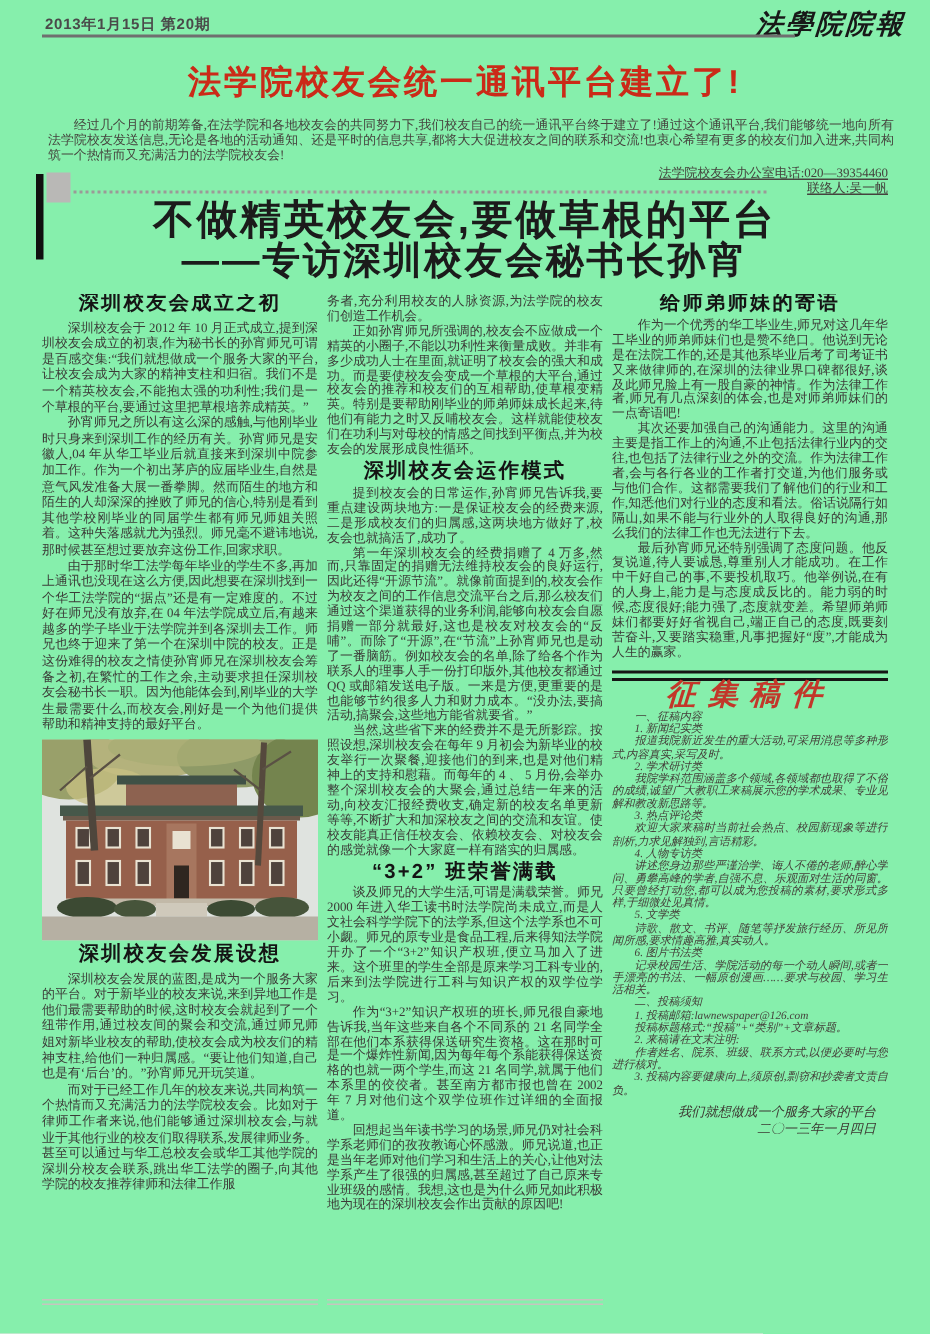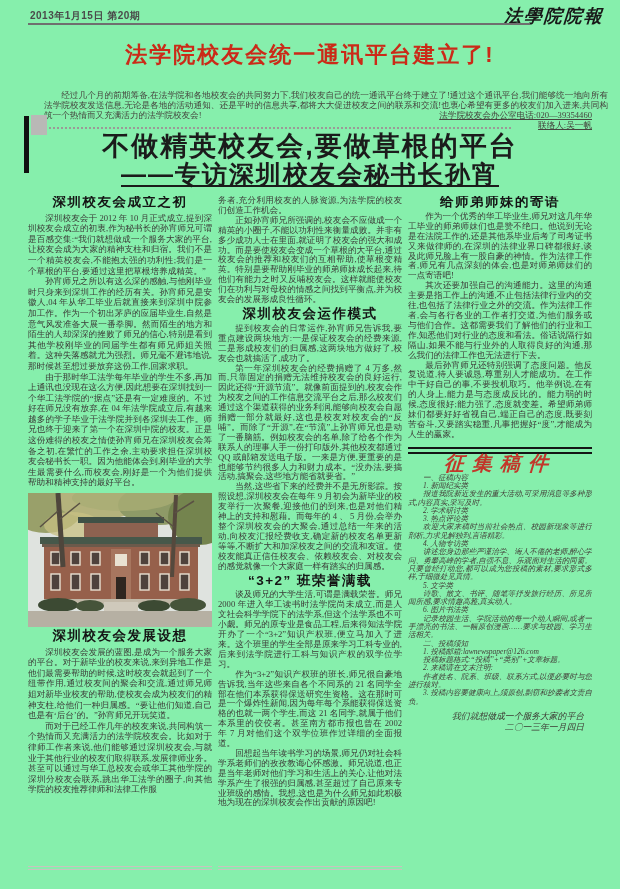--- a/index.html
+++ b/index.html
@@ -20,38 +20,38 @@
     letter-spacing:2px;transform:skewX(-4deg);
   }
   .mast-rule{position:absolute;top:23px;left:28px;width:502px;border-top:2px solid #6f6f6f;}
   
   .announce-title{
     position:absolute;top:40px;left:0;width:100%;text-align:center;
     font-family:"Liberation Sans","DejaVu Sans",sans-serif;
     font-size:22px;font-weight:bold;color:#cb2a18;letter-spacing:2px;margin:0;
   }
   .announce-body{
-    position:absolute;top:75px;left:28px;width:564px;margin:16px;
+    position:absolute;top:75px;left:28px;width:564px;margin:4px;
     font-size:8.6px;line-height:9.9px;text-align:justify;text-indent:2em;color:#45443e;
   }
   .contact{
     position:absolute;top:110px;right:28px;text-align:right;
     font-size:8.6px;line-height:10px;color:#45443e;text-decoration:underline;
   }
   
   .decor-bar{position:absolute;left:24px;top:116px;width:5px;height:57px;background:#101010;}
   .decor-square{position:absolute;left:31px;top:115px;width:16px;height:20px;background:#b9b8b6;}
   .decor-dots{position:absolute;left:49px;top:127px;width:462px;border-top:2px dotted #9b9a97;}
   
   .feature-title{
     position:absolute;top:132px;left:0;width:100%;text-align:center;
     font-family:"Liberation Sans","DejaVu Sans",sans-serif;color:#1b1b1b;
   }
   .feature-title .l1{font-size:27px;font-weight:bold;letter-spacing:2px;line-height:29px;}
-  .feature-title .l2{font-size:25px;font-weight:bold;letter-spacing:2px;line-height:27px;text-decoration:underline;}
+  .feature-title .l2{font-size:25px;font-weight:bold;letter-spacing:2px;line-height:27px;}
   
   .col{
     position:absolute;top:196px;width:184px;height:676px;overflow:hidden;
     font-size:8.6px;text-align:justify;color:#3b3b37;
   }
   .col1{left:28px;line-height:10.6px;}
   .col2{left:218px;line-height:9.9px;}
   .col3{left:408px;height:693px;line-height:9.9px;}
   .col p{margin:0;text-indent:2em;}
   .col p.noindent{text-indent:0;}
@@ -173,20 +173,21 @@
     <p>最后孙宵师兄还特别强调了态度问题。他反复说道,待人要诚恳,尊重别人才能成功。在工作中干好自己的事,不要投机取巧。他举例说,在有的人身上,能力是与态度成反比的。能力弱的时候,态度很好;能力强了,态度就变差。希望师弟师妹们都要好好省视自己,端正自己的态度,既要刻苦奋斗,又要踏实稳重,凡事把握好“度”,才能成为人生的赢家。</p>
 
     <div class="double-rule"></div>
 
     <div class="cfp">
       <div class="cfp-title">征集稿件</div>
       <p>一、征稿内容</p>
       <p>1. 新闻纪实类</p>
       <p>报道我院新近发生的重大活动,可采用消息等多种形式,内容真实,采写及时。</p>
       <p>2. 学术研讨类</p>
+      <p>我院学科范围涵盖多个领域,各领域都也取得了不俗的成绩,诚望广大教职工来稿展示您的学术成果、专业见解和教改新思路等。</p>
       <p>3. 热点评论类</p>
       <p>欢迎大家来稿时当前社会热点、校园新现象等进行剖析,力求见解独到,言语精彩。</p>
       <p>4. 人物专访类</p>
       <p>讲述您身边那些严谨治学、诲人不倦的老师,醉心学问、勇攀高峰的学者,自强不息、乐观面对生活的同窗。只要曾经打动您,都可以成为您投稿的素材,要求形式多样,于细微处见真情。</p>
       <p>5. 文学类</p>
       <p>诗歌、散文、书评、随笔等抒发旅行经历、所见所闻所感,要求情趣高雅,真实动人。</p>
       <p>6. 图片书法类</p>
       <p>记录校园生活、学院活动的每一个动人瞬间,或者一手漂亮的书法、一幅原创漫画……要求与校园、学习生活相关。</p>
       <p>二、投稿须知</p>
       <p>1. 投稿邮箱:lawnewspaper@126.com</p>

